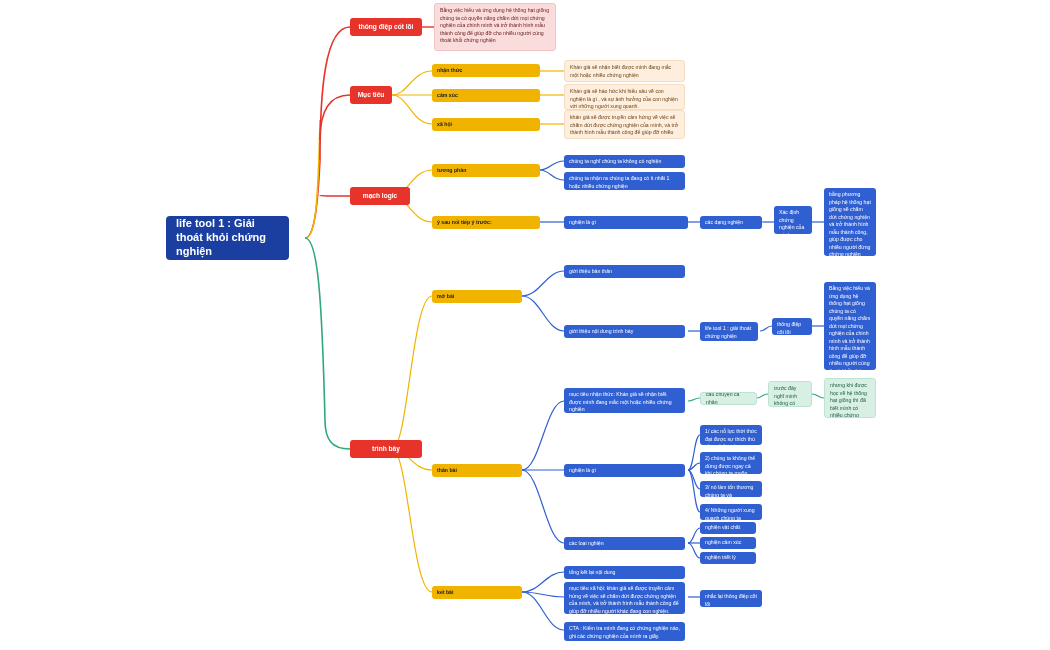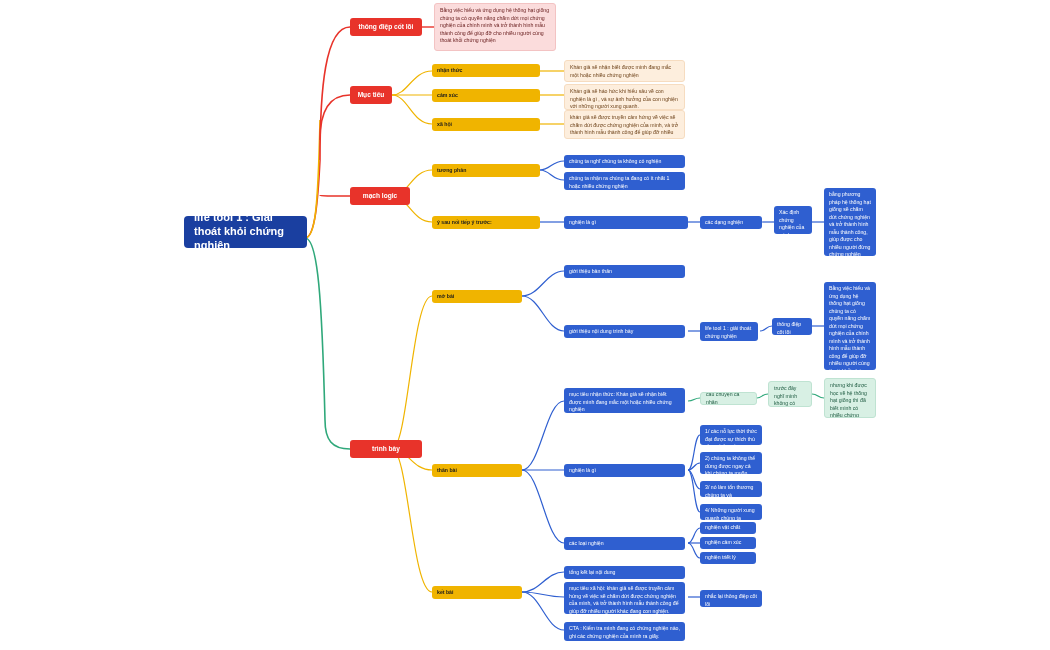--- a/index.html
+++ b/index.html
@@ -145,21 +145,21 @@
     <path d="M688 543 C694 543 694 528 700 528" stroke="#2f5fd0" stroke-width="1.2" fill="none"></path>
     <path d="M688 543 C694 543 694 543 700 543" stroke="#2f5fd0" stroke-width="1.2" fill="none"></path>
     <path d="M688 543 C694 543 694 558 700 558" stroke="#2f5fd0" stroke-width="1.2" fill="none"></path>
 
     <path d="M522 592 C540 592 546 572 564 572" stroke="#2f5fd0" stroke-width="1.2" fill="none"></path>
     <path d="M522 592 C540 592 546 597 564 597" stroke="#2f5fd0" stroke-width="1.2" fill="none"></path>
     <path d="M522 592 C540 592 546 630 564 630" stroke="#2f5fd0" stroke-width="1.2" fill="none"></path>
     <path d="M688 597 C694 597 694 597 700 597" stroke="#2f5fd0" stroke-width="1.2" fill="none"></path>
   </svg>
 
-  <div class="node root" style="left:184px; top:216px; width:123px; height:32px;">
+  <div class="node root" style="left:166px; top:216px; width:123px; height:44px;">
     <span>life tool 1 : Giải thoát khỏi chứng nghiện</span>
   </div>
 
   <div class="node branch-red" style="left:350px; top:18px; width:72px; height:18px; justify-content:center;">
     <span>thông điệp cốt lõi</span>
   </div>
   <div class="node leaf-pink" style="left:434px; top:3px; width:122px; height:48px;">
     <span>Bằng việc hiểu và ứng dụng hệ thống hạt giống chúng ta có quyền năng chấm dứt mọi chứng nghiện của chính mình và trở thành hình mẫu thành công để giúp đỡ cho nhiều người cùng thoát khỏi chứng nghiện</span>
   </div>
 

